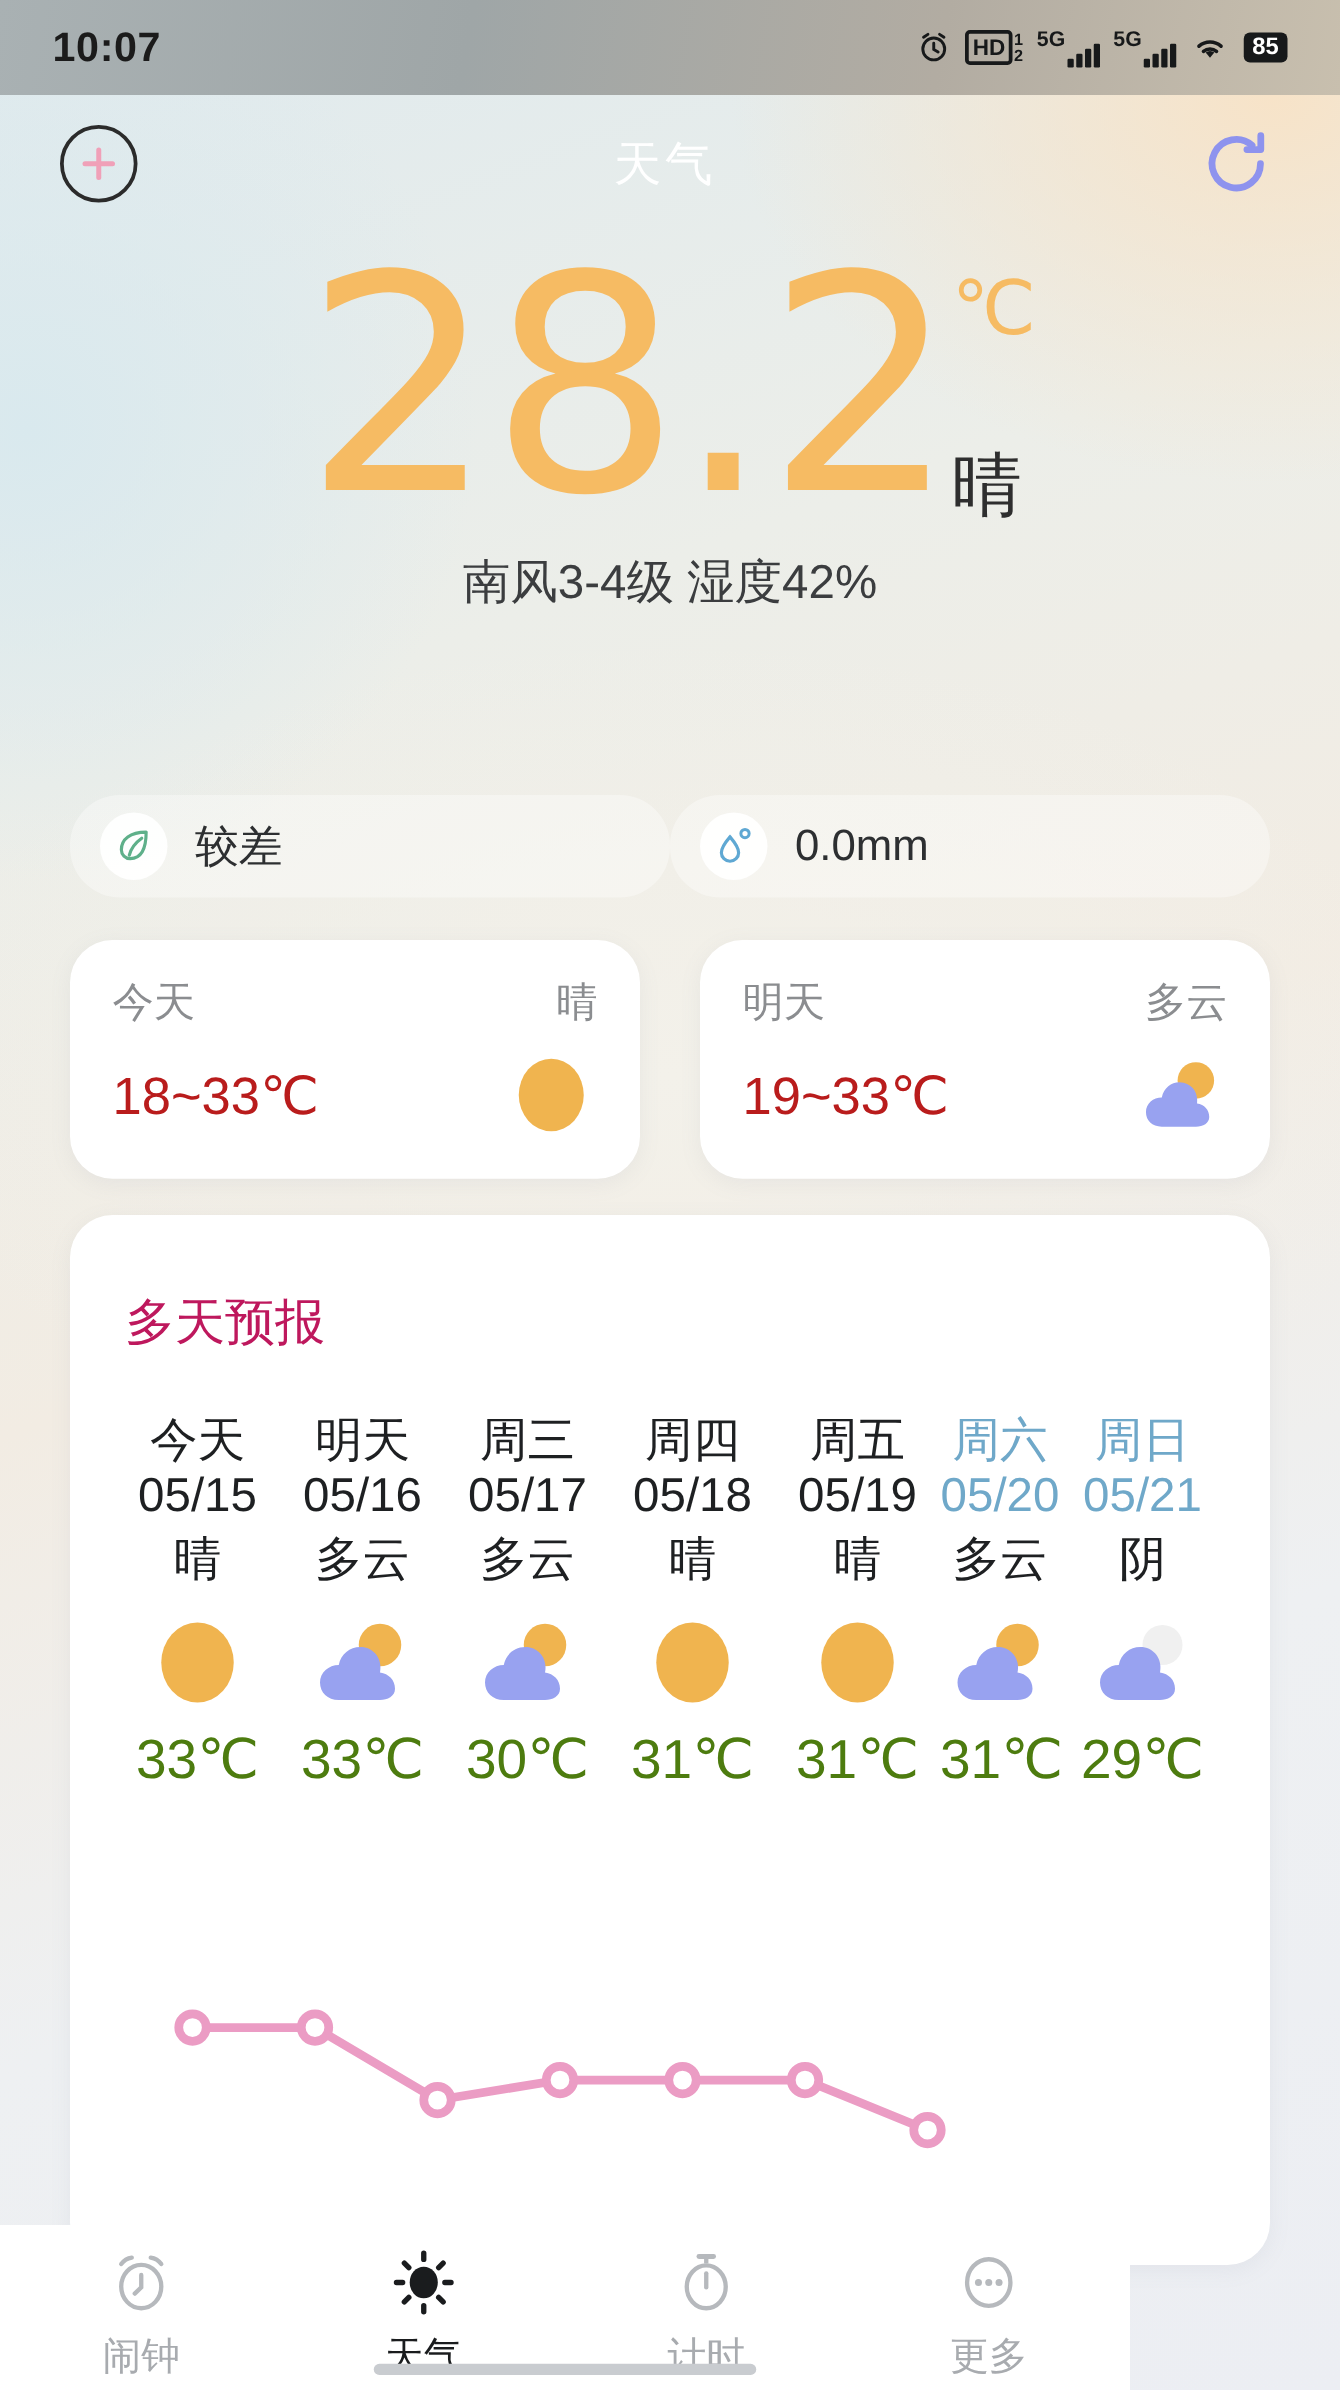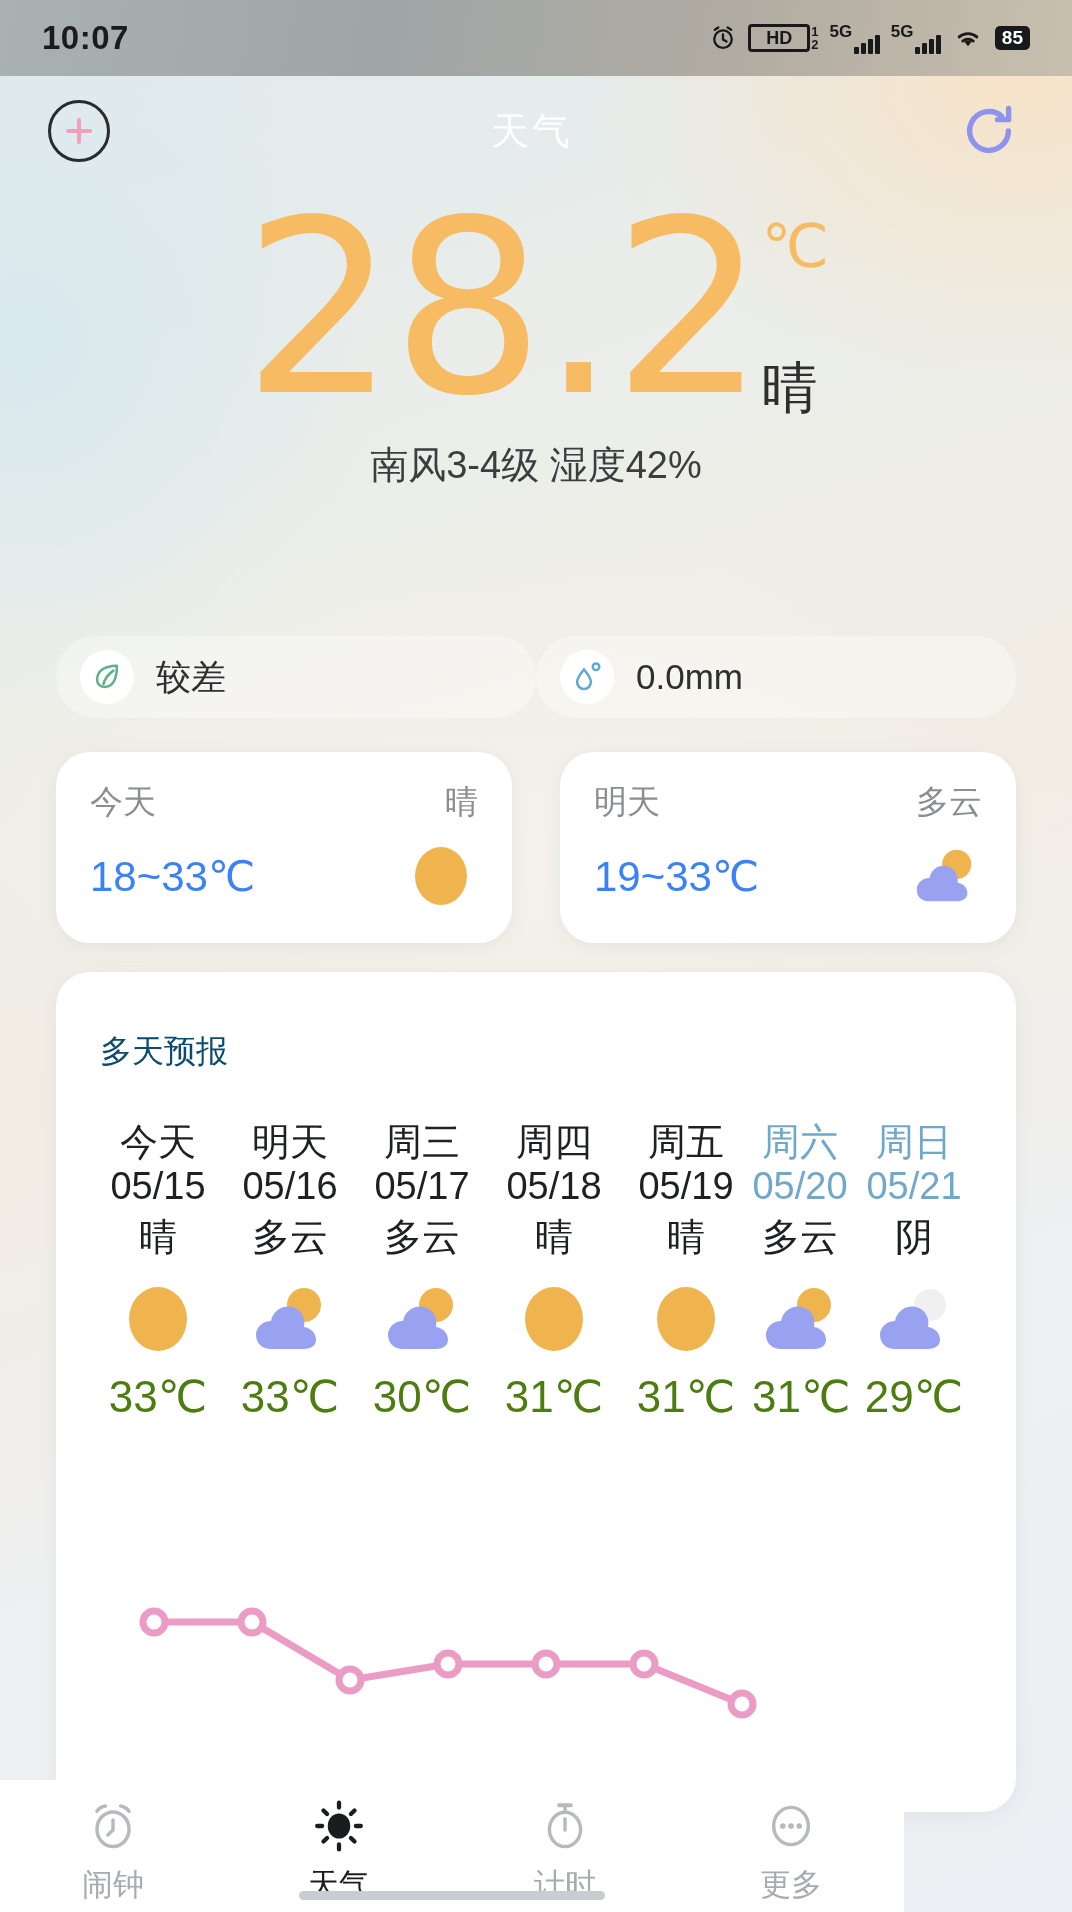--- a/index.html
+++ b/index.html
@@ -30,21 +30,21 @@
   }
   .sb-time { font-size:33px; color:#1b1b1b; letter-spacing:0.5px; font-weight:700;}
   .sb-right { display:flex; align-items:center; gap:11px; }
   .sb-icon { display:flex; align-items:center; color:#17191a; }
   .hd-badge {
     display:flex; align-items:center; gap:1px;
   }
   .hd-box {
     border:3px solid #17191a; border-radius:4px;
     font-size:18px; font-weight:bold; line-height:1;
-    padding:2px 15px; color:#17191a;
+    padding:2px 3px; color:#17191a;
   }
   .hd-sub { display:flex; flex-direction:column; font-size:13px; line-height:1; color:#17191a; font-weight:bold;}
   .sig-group { display:flex; align-items:flex-end; gap:2px; }
   .sig-label { font-size:17px; font-weight:bold; line-height:1; margin-bottom:14px; color:#17191a;}
   .bars { display:flex; align-items:flex-end; gap:2.5px; }
   .bars i { display:block; width:4.5px; background:#17191a; border-radius:1px; }
   .bars i:nth-child(1){height:7px;} .bars i:nth-child(2){height:11px;}
   .bars i:nth-child(3){height:15px;} .bars i:nth-child(4){height:19px;}
   .batt {
     background:#17191a; color:#fff; font-size:19px; font-weight:bold;
@@ -114,31 +114,31 @@
   }
   .daycard {
     flex:1; background:#ffffff; border-radius:34px;
     box-shadow:0 4px 18px rgba(120,130,150,0.09);
     padding:28px 34px 30px;
   }
   .dc-row1 { display:flex; justify-content:space-between; align-items:center; }
   .dc-day { font-size:33px; color:#8b8d90; }
   .dc-cond { font-size:33px; color:#8b8d90; }
   .dc-row2 { display:flex; justify-content:space-between; align-items:center; margin-top:14px; }
-  .dc-range { font-size:42px; color:#3b82f6; }
+  .dc-range { font-size:42px; color:#b91c1c; }
   .dc-ic { width:74px; height:74px; display:flex; align-items:center; justify-content:center;}
 
   
   .forecast {
     position:absolute; top:972px; left:56px; width:960px; height:840px;
     background:#ffffff; border-radius:34px;
     box-shadow:0 4px 18px rgba(120,130,150,0.09);
     overflow:hidden;
   }
-  .fc-title { font-size:32px; color:#0c4a6e; padding:58px 0 0 44px; }
+  .fc-title { font-size:40px; color:#be185d; padding:58px 0 0 44px; }
   .fc-cols {
     display:flex; padding:0 36px; margin-top:46px; align-items:flex-start;
   }
   .fc-col { flex:1; text-align:center; }
   .fc-dow { font-size:38px; color:#1e2022; line-height:1.18; }
   .fc-dow.wknd { color:#6fa8c9; }
   .fc-date { font-size:38px; color:#1e2022; line-height:1.12; }
   .fc-date.wknd { color:#6fa8c9; }
   .fc-cond { font-size:38px; color:#1e2022; margin-top:8px; line-height:1.2;}
   .fc-ic { height:96px; display:flex; align-items:center; justify-content:center; margin-top:8px;}

